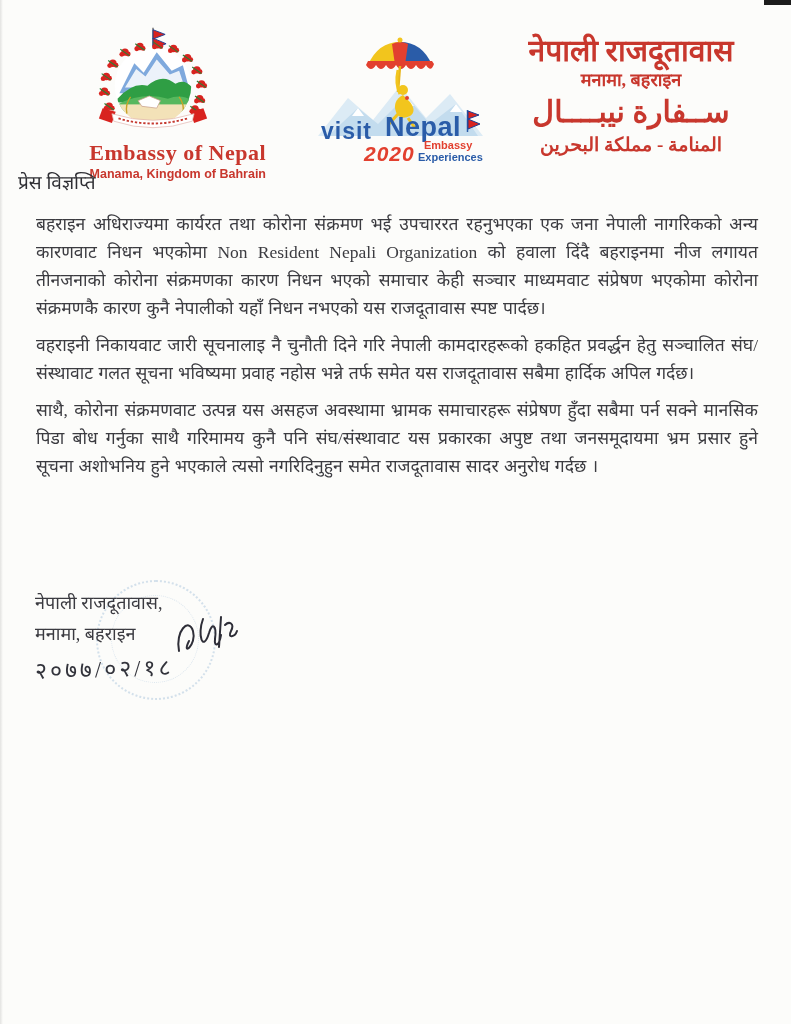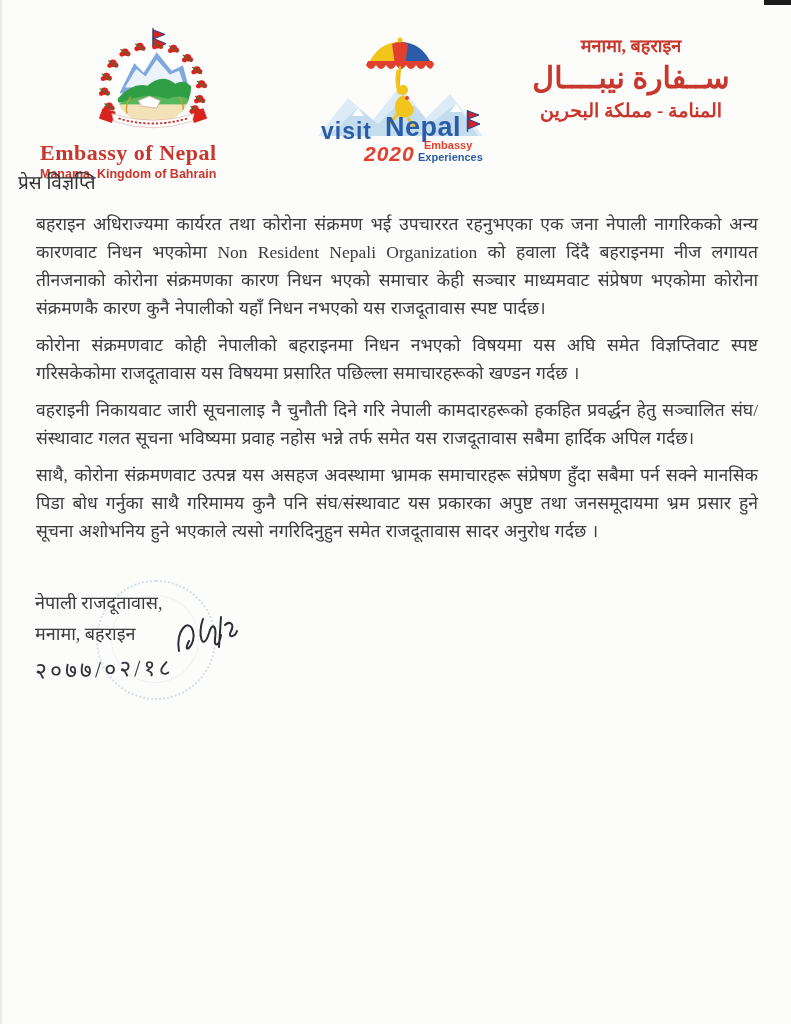--- a/index.html
+++ b/index.html
@@ -13,21 +13,21 @@
   .page{
     position:relative;width:791px;height:1024px;margin:0 auto;
     background:#fcfcfa;overflow:hidden;
     font-family:"Liberation Serif","DejaVu Serif",serif;
     color:var(--ink);
   }
   .corner-mark{position:absolute;top:0;right:0;width:27px;height:5px;background:#1c1c1c;}
   .edge-shade{position:absolute;left:0;top:0;width:3px;height:100%;background:linear-gradient(90deg,rgba(0,0,0,.10),rgba(0,0,0,0));}
 
   
-  .emblem-block{position:absolute;left:40px;top:26px;width:226px;text-align:left;}
+  .emblem-block{position:absolute;left:40px;top:26px;width:226px;text-align:right;}
   .emblem-block svg{display:block;margin:0 auto;}
   .embassy-en{font-weight:bold;font-size:22px;color:var(--accent-red);letter-spacing:.5px;margin-top:2px;}
   .embassy-loc-en{font-family:"Liberation Sans","DejaVu Sans",sans-serif;font-weight:bold;font-size:12.5px;color:var(--accent-red);margin-top:1px;}
 
   
   .vn-logo{position:absolute;left:318px;top:36px;width:165px;height:140px;}
   .vn-logo svg.vn-art{position:absolute;left:0;top:0;}
   .vn-visit{position:absolute;left:3px;top:82px;font-family:"Liberation Sans",sans-serif;font-weight:bold;font-size:23px;color:var(--logo-blue);letter-spacing:1px;text-align:center;}
   .vn-nepal{position:absolute;left:67px;top:76px;font-family:"Liberation Sans",sans-serif;font-weight:bold;font-size:27px;color:var(--logo-blue);letter-spacing:.5px;}
   .vn-flag{position:absolute;left:148px;top:74px;}
@@ -160,30 +160,30 @@
       <line x1="1.5" y1="0" x2="1.5" y2="22" stroke="#2a5ca8" stroke-width="1.5"></line>
       <path d="M2,1 L13,5 L2,9 Z" fill="#d8231f" stroke="#1b3f94" stroke-width="1"></path>
       <path d="M2,9 L14,14 L2,19 Z" fill="#d8231f" stroke="#1b3f94" stroke-width="1"></path>
     </svg>
     <span class="vn-year">2020</span>
     <span class="vn-l1">Embassy</span>
     <span class="vn-l2">Experiences</span>
   </div>
 
   <div class="np-ar-block">
+    <div class="np-name">नेपाली राजदूतावास</div>
     <div class="np-loc">मनामा, बहराइन</div>
     <div class="ar-name">ســفارة نيبــــال</div>
     <div class="ar-loc">المنامة - مملكة البحرين</div>
   </div>
 
   <div class="doc-title">प्रेस विज्ञप्ति</div>
 
   <div class="body-text">
     <p>बहराइन अधिराज्यमा कार्यरत तथा कोरोना संक्रमण भई उपचाररत रहनुभएका एक जना नेपाली नागरिकको अन्य कारणवाट निधन भएकोमा Non Resident Nepali Organization को हवाला दिंदै बहराइनमा नीज लगायत तीनजनाको कोरोना संक्रमणका कारण निधन भएको समाचार केही सञ्चार माध्यमवाट संप्रेषण भएकोमा कोरोना संक्रमणकै कारण कुनै नेपालीको यहाँ निधन नभएको यस राजदूतावास स्पष्ट पार्दछ।</p>
-    <p>कोरोना संक्रमणवाट कोही नेपालीको बहराइनमा निधन नभएको विषयमा यस अघि समेत विज्ञप्तिवाट स्पष्ट गरिसकेकोमा राजदूतावास यस विषयमा प्रसारित पछिल्ला समाचारहरूको खण्डन गर्दछ ।</p>
     <p>वहराइनी निकायवाट जारी सूचनालाइ नै चुनौती दिने गरि नेपाली कामदारहरूको हकहित प्रवर्द्धन हेतु सञ्चालित संघ/संस्थावाट गलत सूचना भविष्यमा प्रवाह नहोस भन्ने तर्फ समेत यस राजदूतावास सबैमा हार्दिक अपिल गर्दछ।</p>
     <p>साथै, कोरोना संक्रमणवाट उत्पन्न यस असहज अवस्थामा भ्रामक समाचारहरू संप्रेषण हुँदा सबैमा पर्न सक्ने मानसिक पिडा बोध गर्नुका साथै गरिमामय कुनै पनि संघ/संस्थावाट यस प्रकारका अपुष्ट तथा जनसमूदायमा भ्रम प्रसार हुने सूचना अशोभनिय हुने भएकाले त्यसो नगरिदिनुहुन समेत राजदूतावास सादर अनुरोध गर्दछ ।</p>
   </div>
 
   <div class="stamp"></div>
   <div class="sig-block">
     <div>नेपाली राजदूतावास,</div>
     <div class="sig-row">
       <span>मनामा, बहराइन</span>
       <svg class="signature-svg" width="70" height="58" viewBox="0 0 70 58">

